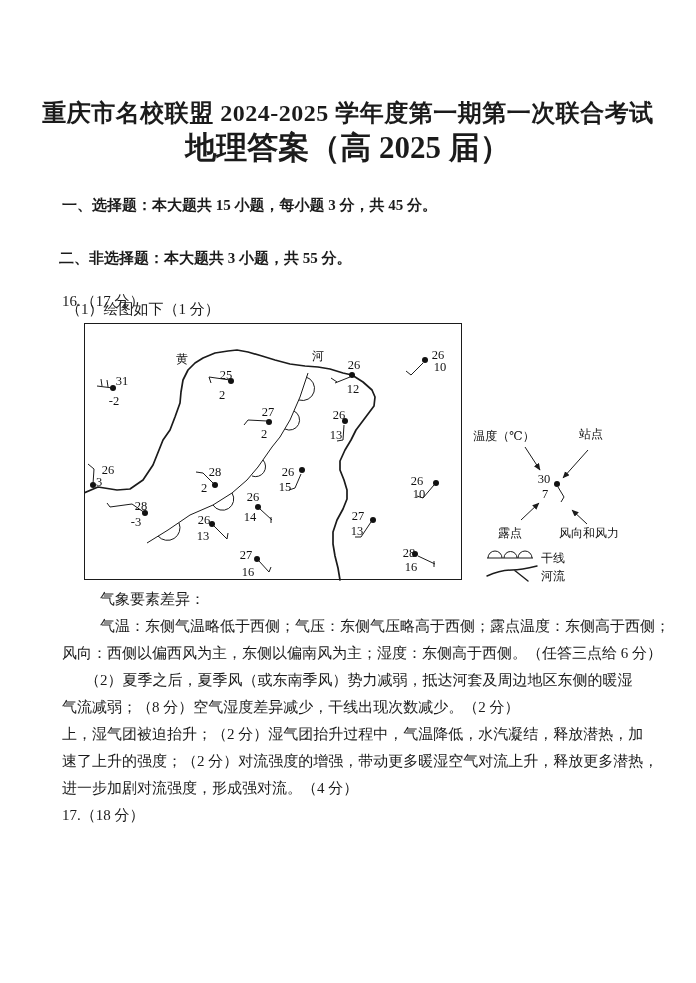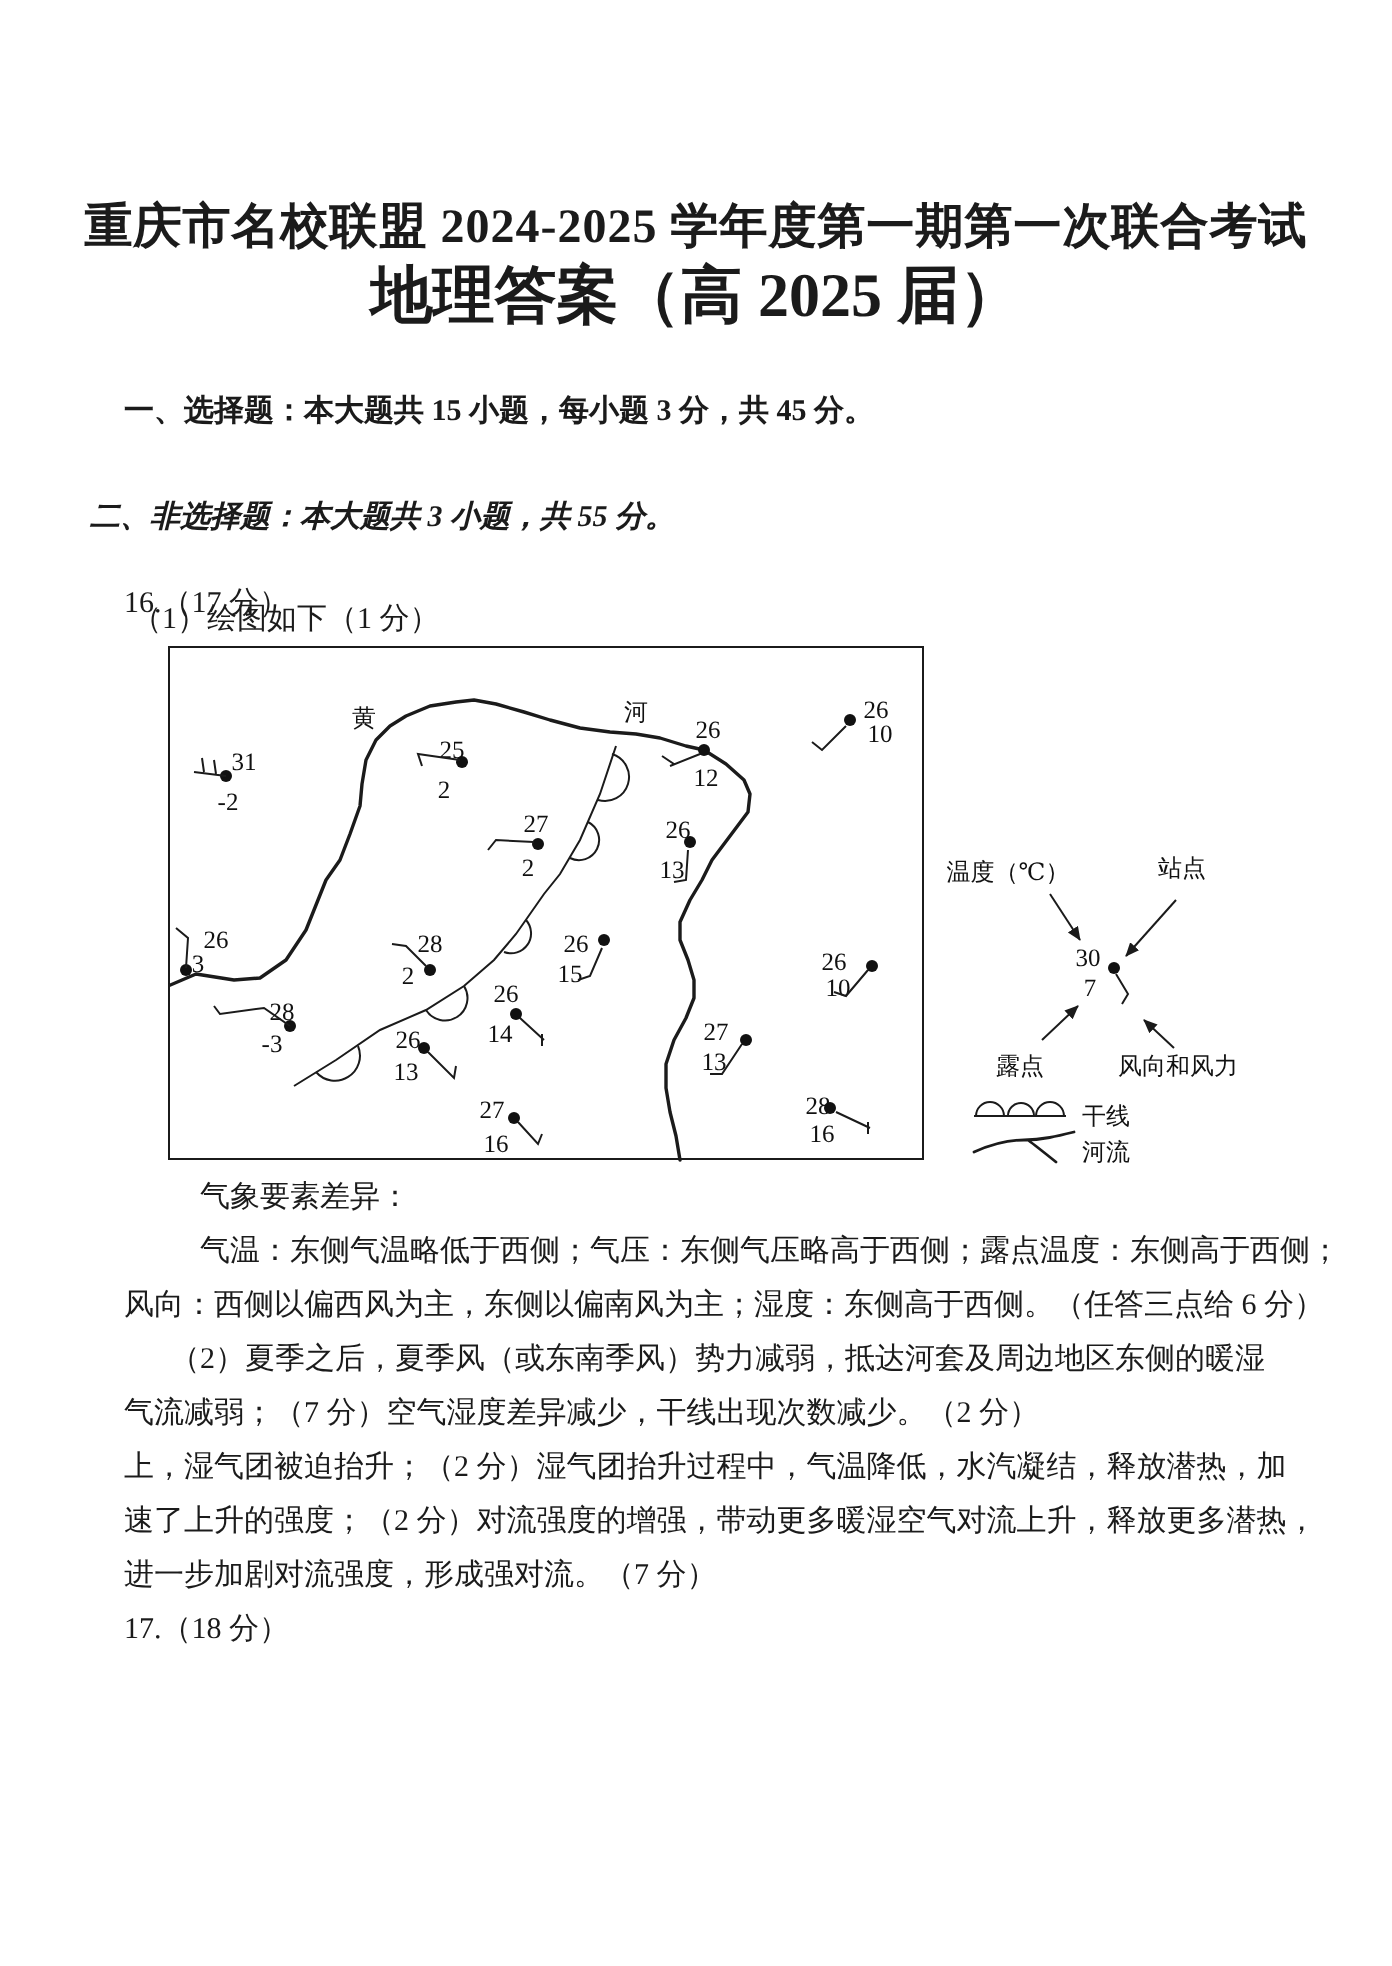--- a/index.html
+++ b/index.html
@@ -5,21 +5,21 @@
   html,body{margin:0;padding:0;background:#e8e8e8;}
   #page{position:relative;width:696px;height:983px;background:#ffffff;
         font-family:"Liberation Serif","DejaVu Serif",serif;color:#1b1b1b;overflow:hidden;}
   .abs{position:absolute;}
   #title1{top:97px;left:0;width:100%;text-align:center;font-size:24px;font-weight:bold;letter-spacing:.5px;}
   #title2{top:127px;left:0;width:100%;text-align:center;font-size:31px;font-weight:bold;}
   #sec1-heading{top:196px;left:62px;font-size:15px;font-weight:bold;}
   #answers-row{top:224px;left:62px;width:580px;height:22px;font-size:15px;}
   .ans-group{position:absolute;top:0;white-space:nowrap;}
   .ans-letters{margin-left:9px;letter-spacing:1.5px;}
-  #sec2-heading{top:249px;left:45px;font-size:15px;font-weight:bold;font-style:italic;}
+  #sec2-heading{top:249px;left:59px;font-size:15px;font-weight:bold;}
   #q16-label{top:292px;left:62px;font-size:15px;}
   #q16-part1{top:300px;left:66px;font-size:15px;}
   #map-fig{top:323px;left:84px;width:540px;height:260px;}
   #body-lines{top:586px;left:62px;width:578px;font-size:15px;}
   .body-line{height:27px;line-height:27px;white-space:nowrap;}
   
   .thin{fill:none;stroke:#1b1b1b;stroke-width:1;}
   .river{fill:none;stroke:#1b1b1b;stroke-width:1.7;stroke-linejoin:round;stroke-linecap:round;}
   .river2{fill:none;stroke:#1b1b1b;stroke-width:1.4;stroke-linejoin:round;stroke-linecap:round;}
   .dot{fill:#111;}
@@ -168,19 +168,19 @@
           <path d="M403,253 C412,249 420,247 428,247 C437,247 445,245 453,243 M430,247 C434,250 439,254 444,258" class="river2"></path>
         </g>
       </g>
   </svg>
 
   <div class="abs" id="body-lines">
       <div class="body-line" style="padding-left: 38px;">气象要素差异：</div>
       <div class="body-line" style="padding-left: 38px;">气温：东侧气温略低于西侧；气压：东侧气压略高于西侧；露点温度：东侧高于西侧；</div>
       <div class="body-line" style="padding-left: 0px;">风向：西侧以偏西风为主，东侧以偏南风为主；湿度：东侧高于西侧。（任答三点给 6 分）</div>
       <div class="body-line" style="padding-left: 23px;">（2）夏季之后，夏季风（或东南季风）势力减弱，抵达河套及周边地区东侧的暖湿</div>
-      <div class="body-line" style="padding-left: 0px;">气流减弱；（7 分）空气湿度差异减少，干线出现次数减少。（2 分）</div>
+      <div class="body-line" style="padding-left: 0px;">气流减弱；（8 分）空气湿度差异减少，干线出现次数减少。（2 分）</div>
       <div class="body-line" style="padding-left: 0px;">上，湿气团被迫抬升；（2 分）湿气团抬升过程中，气温降低，水汽凝结，释放潜热，加</div>
       <div class="body-line" style="padding-left: 0px;">速了上升的强度；（2 分）对流强度的增强，带动更多暖湿空气对流上升，释放更多潜热，</div>
-      <div class="body-line" style="padding-left: 0px;">进一步加剧对流强度，形成强对流。（7 分）</div>
+      <div class="body-line" style="padding-left: 0px;">进一步加剧对流强度，形成强对流。（4 分）</div>
       <div class="body-line" style="padding-left: 0px;">17.（18 分）</div>
     </div>
 </div>
 
 </body></html>

